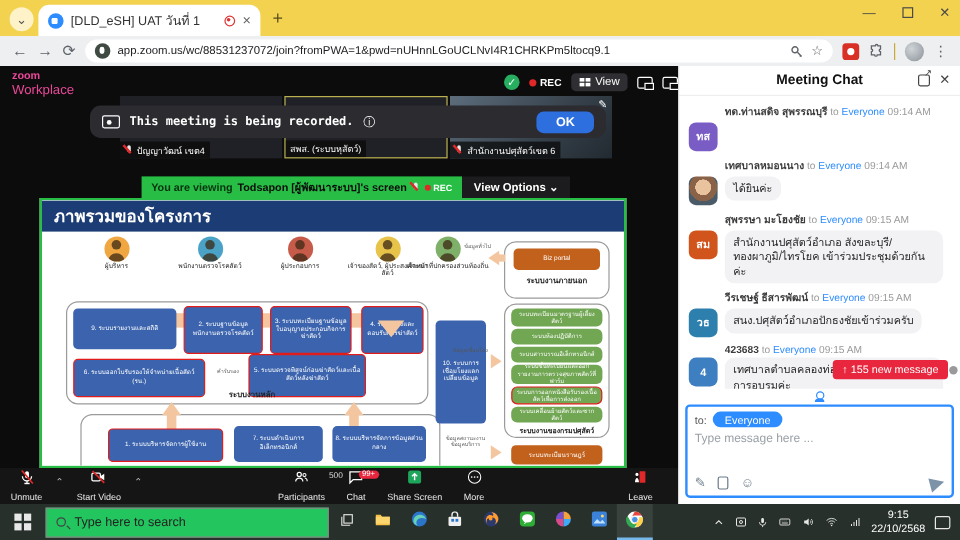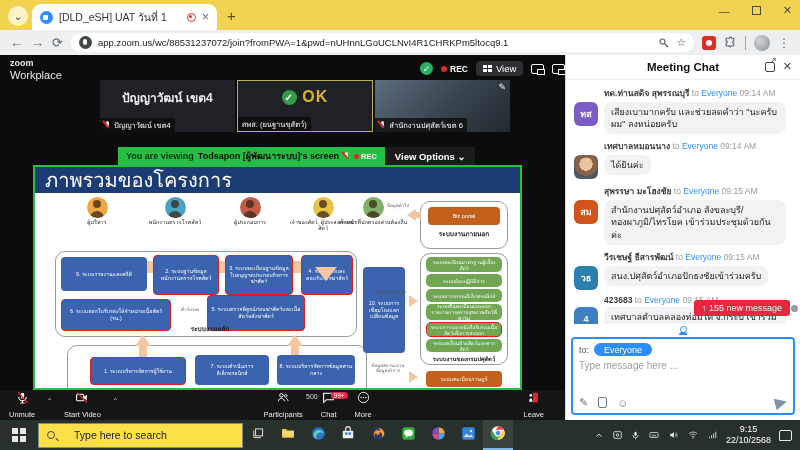--- a/index.html
+++ b/index.html
@@ -32,21 +32,21 @@
   .ext-red { width:14px; height:14px; background:#D93025; border-radius:3px; position:relative; }
   .ext-red::after { content:""; position:absolute; left:4px; top:4px; width:6px; height:6px; background:#fff; border-radius:50%; }
   .divider-v { width:1px; height:14px; background:#caa93a; }
   .avatar-b { width:16px; height:16px; border-radius:50%; background:radial-gradient(circle at 35% 35%, #cfd4d8, #8b9298); }
   .kebab { color:#5f6368; font-size:12px; }
 
   
   .main { display:flex; height:365px; }
   .meeting { width:565px; position:relative; background:#0C0C0C; overflow:hidden; }
 
-  .zoom-logo { position:absolute; left:10px; top:4px; color:#e5e5e5; line-height:1.1; }
+  .zoom-logo { position:absolute; left:10px; top:4px; color:#ec4899; line-height:1.1; }
   .zoom-logo .l1 { font-size:9px; font-weight:bold; }
   .zoom-logo .l2 { font-size:11px; }
   .meet-status { position:absolute; left:420px; top:6px; display:flex; align-items:center; gap:8px; }
   .shield { width:13px; height:13px; border-radius:50%; background:#27ae60; color:#fff; font-size:9px; display:flex; align-items:center; justify-content:center; }
   .rec-wrap { display:flex; align-items:center; gap:3px; color:#fff; font-size:8.5px; font-weight:bold; }
   .rec-dot { width:6px; height:6px; background:#e02828; border-radius:50%; }
   .view-btn { background:#2e2e33; color:#fff; font-size:9.5px; border-radius:4px; padding:2px 7px; display:flex; align-items:center; gap:4px; }
   .grid-ic { display:inline-grid; grid-template-columns:4px 4px; gap:1px; }
   .grid-ic i { width:4px; height:3px; background:#fff; }
   .pip-ic { width:13px; height:10px; border:1.2px solid #fff; border-radius:2px; position:relative; }
@@ -75,21 +75,21 @@
 
   .view-banner { position:absolute; left:118px; top:92px; height:18px; display:flex; align-items:stretch; z-index:7; }
   .vb-green { background:#28BE46; display:flex; align-items:center; gap:4px; padding:0 8px; font-size:9px; color:#06320f; font-weight:bold; }
   .vb-green .vname { color:#0a0a0a; }
   .vb-rec { display:flex; align-items:center; gap:2px; font-size:7.5px; color:#fff; font-weight:bold; }
   .vb-btn { background:#1c1c1e; color:#fff; font-size:9.5px; font-weight:bold; display:flex; align-items:center; gap:4px; padding:0 10px; }
 
   .share { position:absolute; left:33px; top:110px; width:489px; height:225px; border:2px solid #28BE46; background:#fff; z-index:2; }
   .slide { position:relative; width:100%; height:100%; overflow:hidden; background:#fff; }
   .slide-header { position:absolute; left:0; top:0; width:100%; height:26px; background:#1B3C74; color:#fff;
-    font-weight:normal; font-size:20px; display:flex; align-items:center; padding:0 10px; }
+    font-weight:bold; font-size:14px; display:flex; align-items:center; padding:0 10px; }
   .actor { position:absolute; width:70px; text-align:center; }
   .actor-ic { width:21px; height:21px; border-radius:50%; margin:0 auto; position:relative; overflow:hidden; }
   .actor-ic::before { content:""; position:absolute; left:6.5px; top:3px; width:8px; height:8px; border-radius:50%; background:rgba(60,40,20,.75); }
   .actor-ic::after { content:""; position:absolute; left:3.5px; bottom:-2px; width:14px; height:9px; border-radius:7px 7px 0 0; background:rgba(60,40,20,.75); }
   .actor-lb { font-size:5.5px; color:#222; margin-top:1px; line-height:1.15; }
   .cont { position:absolute; border:1.2px solid #9a9a9a; border-radius:10px; }
   .sbox { position:absolute; background:#3C64AE; color:#fff; font-size:5.3px; line-height:1.25; display:flex;
     align-items:center; justify-content:center; text-align:center; border-radius:4px; padding:2px; z-index:3; }
   .sbox.red { border:1.6px solid #E21B1B; }
   .gbox { position:absolute; background:#71A653; color:#fff; font-size:5px; line-height:1.2; display:flex;
@@ -146,21 +146,21 @@
   .type-ph { font-size:10px; color:#9aa0a6; margin-top:4px; flex:1; }
   .ci-icons { display:flex; align-items:center; gap:10px; color:#6a7a88; font-size:11px; }
   .doc-ic { width:9px; height:11px; border:1.2px solid #6a7a88; border-radius:2px; }
   .send-ic { margin-left:auto; width:0; height:0; border-top:6px solid transparent; border-bottom:6px solid transparent; border-left:12px solid #7d93a8; transform:rotate(-15deg); }
 
   
   .taskbar { height:30px; background:#27302b; display:flex; align-items:center; position:relative; }
   .tb-start { width:38px; height:100%; display:flex; align-items:center; justify-content:center; }
   .win-logo { display:grid; grid-template-columns:6px 6px; gap:1.5px; transform:skewY(0deg); }
   .win-logo i { width:6px; height:6px; background:#e8e8e8; }
-  .tb-search { width:205px; height:25px; background:#fde047; border:1px solid #888; display:flex; align-items:center; gap:19px;
+  .tb-search { width:236px; height:25px; background:#22c55e; border:1px solid #888; display:flex; align-items:center; gap:7px;
     padding:0 8px; font-size:10.5px; color:#222; }
   .mag { width:8px; height:8px; border:1.4px solid #444; border-radius:50%; position:relative; flex:none; }
   .mag::after { content:""; position:absolute; left:7px; top:7px; width:4px; height:1.4px; background:#444; transform:rotate(45deg); }
   .tb-icons { display:flex; align-items:center; height:100%; }
   .tb-ic { width:30px; height:100%; display:flex; align-items:center; justify-content:center; }
   .tb-ic.active { background:#39423c; box-shadow:inset 0 -2px 0 #76b9ed; }
   .tray { margin-left:auto; display:flex; align-items:center; gap:8px; padding-right:8px; color:#e8e8e8; }
   .tray svg { display:block; }
   .clock { text-align:center; font-size:9px; line-height:1.25; color:#fff; }
   .notif { width:13px; height:11px; border:1.3px solid #e8e8e8; border-radius:2px 2px 2px 0; }
@@ -241,32 +241,38 @@
           <div class="thumb">
             <div class="bigname">ปัญญาวัฒน์ เขต4</div>
             <div class="name-chip">
               <div class="mic-off-s"></div>
               <div>ปัญญาวัฒน์ เขต4</div>
             </div>
           </div>
           <div class="thumb active">
             <div class="oklogo"><span class="ok-check">✓</span> OK</div>
             <div class="name-chip">
-              <div>สพส. (ยนฐานขุสัตว์)</div>
+              <div>สพส. (ระบบหุสัตว์)</div>
             </div>
           </div>
           <div class="thumb room">
             <div class="edit-ic">✎</div>
             <div class="name-chip">
               <div class="mic-off-s"></div>
               <div>สำนักงานปศุสัตว์เขต 6</div>
             </div>
           </div>
         </div>
 
+      <div class="rec-banner">
+        <span class="rb-ic"></span>
+        <span class="rb-text">This meeting is being recorded.</span>
+        <span class="rb-info">ⓘ</span>
+        <span class="ok-btn">OK</span>
+      </div>
 
       <div class="view-banner">
         <div class="vb-green">
           <span>You are viewing</span>
           <span class="vname">Todsapon [ผู้พัฒนาระบบ]'s screen</span>
           <span class="mic-off-s"></span>
           <span class="vb-rec">
               <span class="rec-dot" style="width:5px;height:5px;"></span>
               <span>REC</span>
             </span>
@@ -381,20 +387,29 @@
               <svg width="13" height="13" viewBox="0 0 24 24">
                 <path d="M3 4h18v12H8l-5 5z" fill="none" stroke="#fff" stroke-width="2"></path>
               </svg>
             </span>
             <div class="zbadge">99+</div>
             <div>Chat</div>
           </div>
           <div class="zitem">
             <span>
               <svg width="13" height="13" viewBox="0 0 24 24">
+                <rect x="2" y="2" width="20" height="20" rx="4" fill="#1ea55c"></rect>
+                <path d="M12 17V8M8 11l4-4 4 4" stroke="#fff" stroke-width="2.2" fill="none"></path>
+              </svg>
+            </span>
+            <div>Share Screen</div>
+          </div>
+          <div class="zitem">
+            <span>
+              <svg width="13" height="13" viewBox="0 0 24 24">
                 <circle cx="12" cy="12" r="9.5" fill="none" stroke="#fff" stroke-width="1.6"></circle>
                 <circle cx="7.5" cy="12" r="1.3" fill="#fff"></circle>
                 <circle cx="12" cy="12" r="1.3" fill="#fff"></circle>
                 <circle cx="16.5" cy="12" r="1.3" fill="#fff"></circle>
               </svg>
             </span>
             <div>More</div>
           </div>
           <div class="zspacer"></div>
           <div class="zitem zleave">
@@ -416,21 +431,20 @@
         <span class="chat-hicons">
           <span class="popout-ic"></span>
           <span>✕</span>
         </span>
       </div>
       <div class="chat-body" id="chatbody">
         <div class="msg">
             <div class="msg-head"><span class="mname">ทด.ท่านสดิจ สุพรรณบุรี</span> to <span class="mto">Everyone</span> <span>09:14 AM</span></div>
             <div class="msg-row">
               <div class="mavatar" style="background: rgb(122, 92, 197);">ทส</div>
-              <div class="mbubble">เสียงเบามากครับ และช่วยลดคำว่า "นะครับผม" ลงหน่อยครับ</div>
             </div>
           </div>
           <div class="msg">
             <div class="msg-head"><span class="mname">เทศบาลหมอนนาง</span> to <span class="mto">Everyone</span> <span>09:14 AM</span></div>
             <div class="msg-row">
               <div class="mavatar photo"></div>
               <div class="mbubble">ได้ยินค่ะ</div>
             </div>
           </div>
           <div class="msg">

